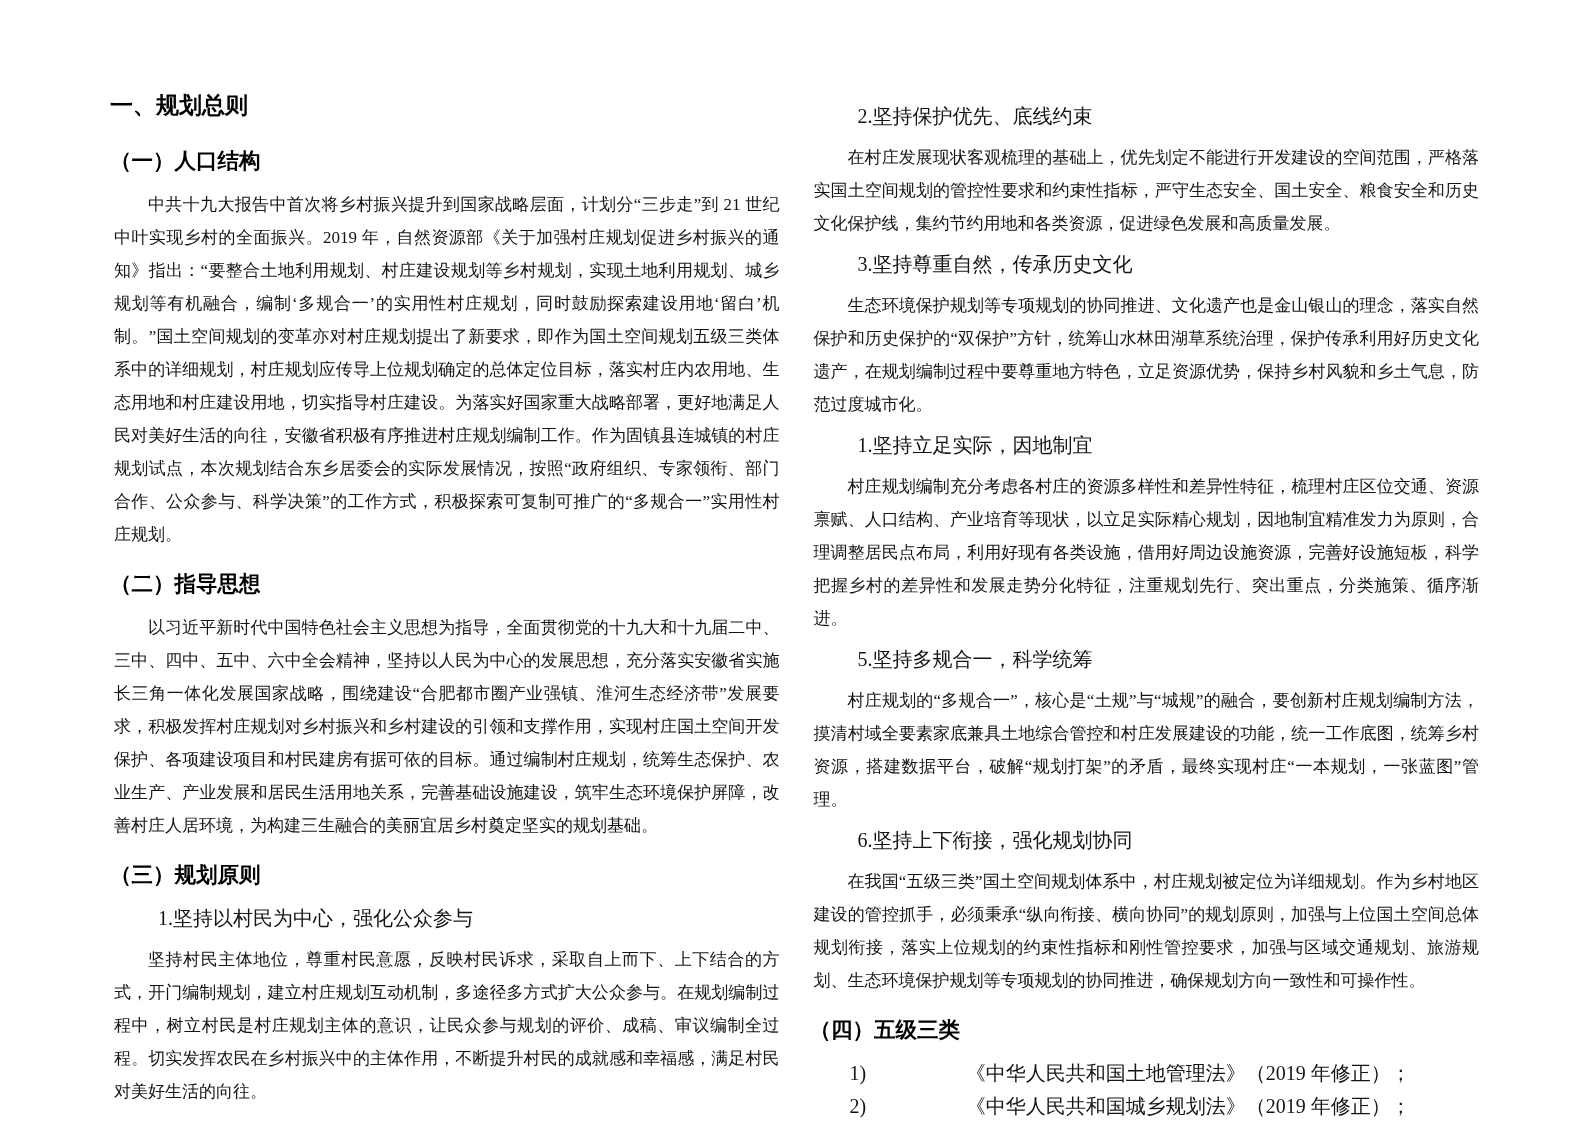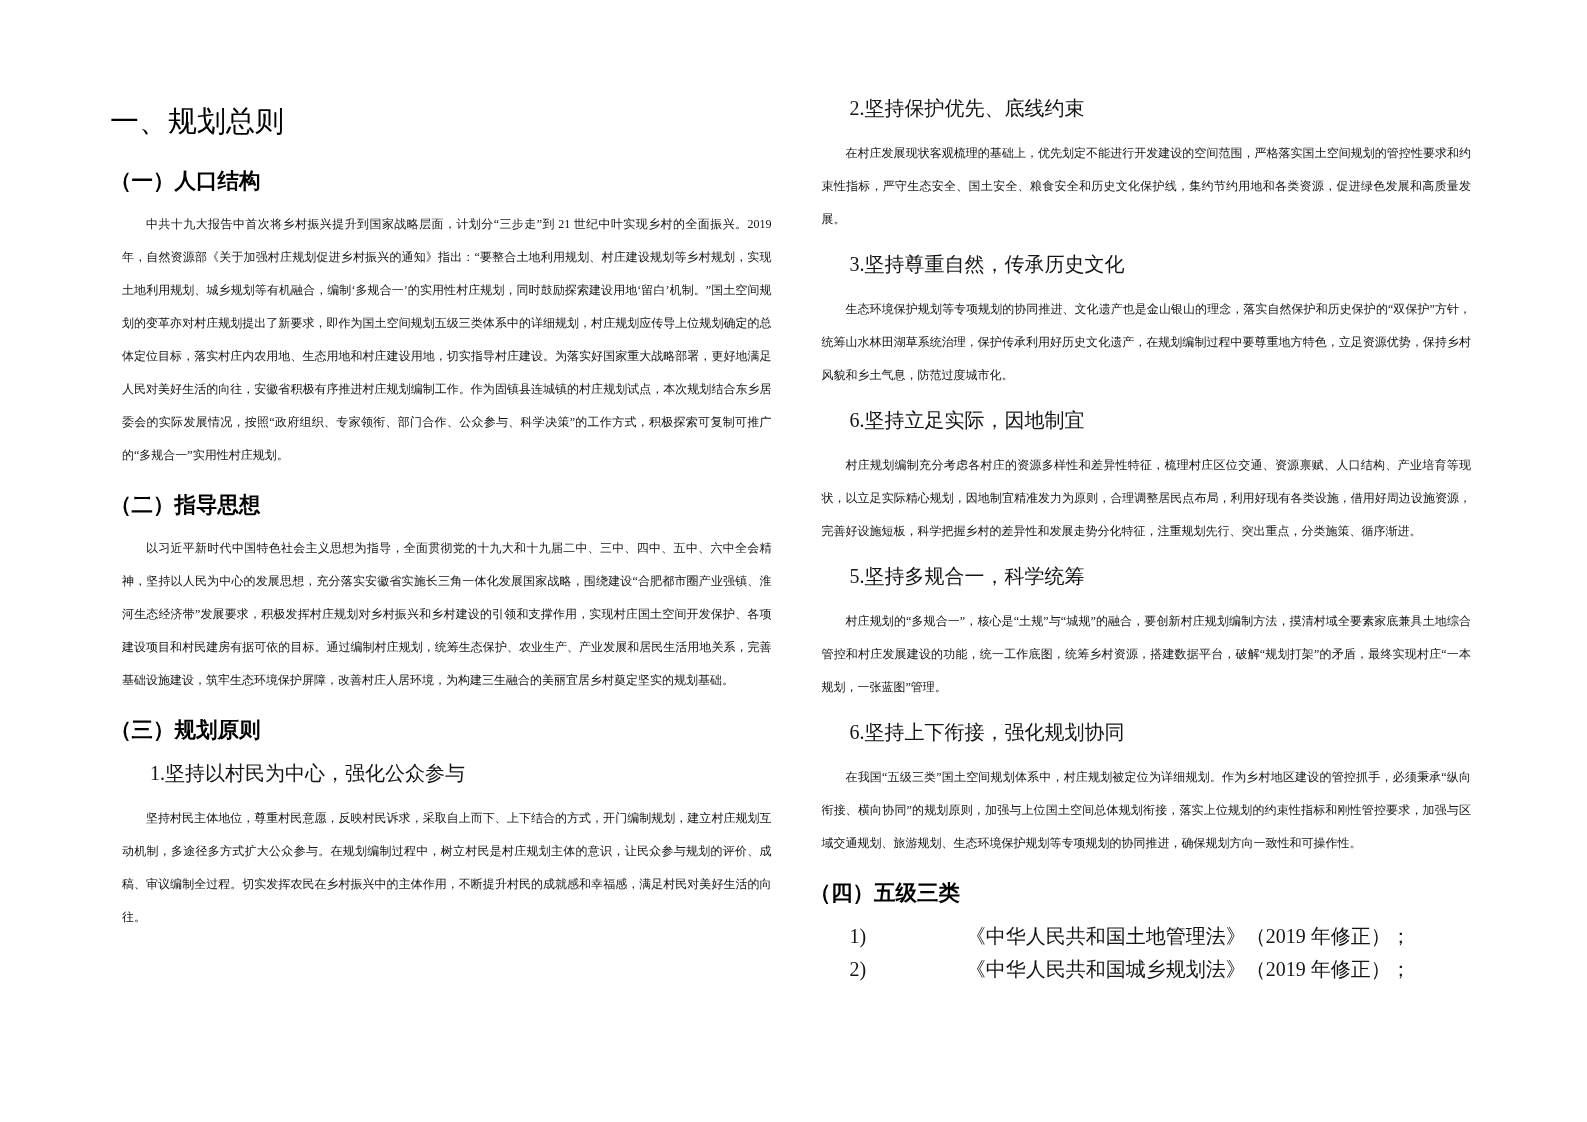--- a/index.html
+++ b/index.html
@@ -21,46 +21,46 @@
     gap: 26px;
     color: #141414;
     font-family: "Liberation Serif", "DejaVu Serif", serif;
   }
   .col {
     flex: 1 1 0;
     min-width: 0;
   }
   .h1 {
     font-family: "Liberation Sans", "DejaVu Sans", sans-serif;
-    font-weight: 400;
-    font-size: 29px;
+    font-weight: 700;
+    font-size: 23px;
     line-height: 1.15;
-    margin: 13px 0 30px 0;
+    margin: 0 0 30px 0;
     color: #000;
   }
   .h2 {
     font-family: "Liberation Sans", "DejaVu Sans", sans-serif;
     font-weight: 700;
     font-size: 21.5px;
     line-height: 1.3;
     margin: 20px 0 12px 0;
     color: #000;
   }
   .body-text {
-    font-size: 12px;
+    font-size: 17px;
     line-height: 33px;
     text-align: justify;
     text-indent: 2em;
-    margin: 12px;
+    margin: 4px;
   }
   .subhead {
     font-size: 20px;
     line-height: 33px;
     text-indent: 2em;
-    margin: 0;
+    margin: 8px;
   }
   .law-row {
     display: flex;
     padding-left: 40px;
     font-size: 20px;
     line-height: 33px;
   }
   .law-num {
     flex: 0 0 44px;
   }
@@ -88,21 +88,21 @@
     <p class="body-text">坚持村民主体地位，尊重村民意愿，反映村民诉求，采取自上而下、上下结合的方式，开门编制规划，建立村庄规划互动机制，多途径多方式扩大公众参与。在规划编制过程中，树立村民是村庄规划主体的意识，让民众参与规划的评价、成稿、审议编制全过程。切实发挥农民在乡村振兴中的主体作用，不断提升村民的成就感和幸福感，满足村民对美好生活的向往。</p>
   </div>
 
   <div class="col">
     <p class="subhead">2.坚持保护优先、底线约束</p>
     <p class="body-text">在村庄发展现状客观梳理的基础上，优先划定不能进行开发建设的空间范围，严格落实国土空间规划的管控性要求和约束性指标，严守生态安全、国土安全、粮食安全和历史文化保护线，集约节约用地和各类资源，促进绿色发展和高质量发展。</p>
 
     <p class="subhead">3.坚持尊重自然，传承历史文化</p>
     <p class="body-text">生态环境保护规划等专项规划的协同推进、文化遗产也是金山银山的理念，落实自然保护和历史保护的“双保护”方针，统筹山水林田湖草系统治理，保护传承利用好历史文化遗产，在规划编制过程中要尊重地方特色，立足资源优势，保持乡村风貌和乡土气息，防范过度城市化。</p>
 
-    <p class="subhead">6.坚持立足实际，因地制宜</p>
+    <p class="subhead">1.坚持立足实际，因地制宜</p>
     <p class="body-text">村庄规划编制充分考虑各村庄的资源多样性和差异性特征，梳理村庄区位交通、资源禀赋、人口结构、产业培育等现状，以立足实际精心规划，因地制宜精准发力为原则，合理调整居民点布局，利用好现有各类设施，借用好周边设施资源，完善好设施短板，科学把握乡村的差异性和发展走势分化特征，注重规划先行、突出重点，分类施策、循序渐进。</p>
 
     <p class="subhead">5.坚持多规合一，科学统筹</p>
     <p class="body-text">村庄规划的“多规合一”，核心是“土规”与“城规”的融合，要创新村庄规划编制方法，摸清村域全要素家底兼具土地综合管控和村庄发展建设的功能，统一工作底图，统筹乡村资源，搭建数据平台，破解“规划打架”的矛盾，最终实现村庄“一本规划，一张蓝图”管理。</p>
 
     <p class="subhead">6.坚持上下衔接，强化规划协同</p>
     <p class="body-text">在我国“五级三类”国土空间规划体系中，村庄规划被定位为详细规划。作为乡村地区建设的管控抓手，必须秉承“纵向衔接、横向协同”的规划原则，加强与上位国土空间总体规划衔接，落实上位规划的约束性指标和刚性管控要求，加强与区域交通规划、旅游规划、生态环境保护规划等专项规划的协同推进，确保规划方向一致性和可操作性。</p>
 
     <h2 class="h2">（四）五级三类</h2>
 

